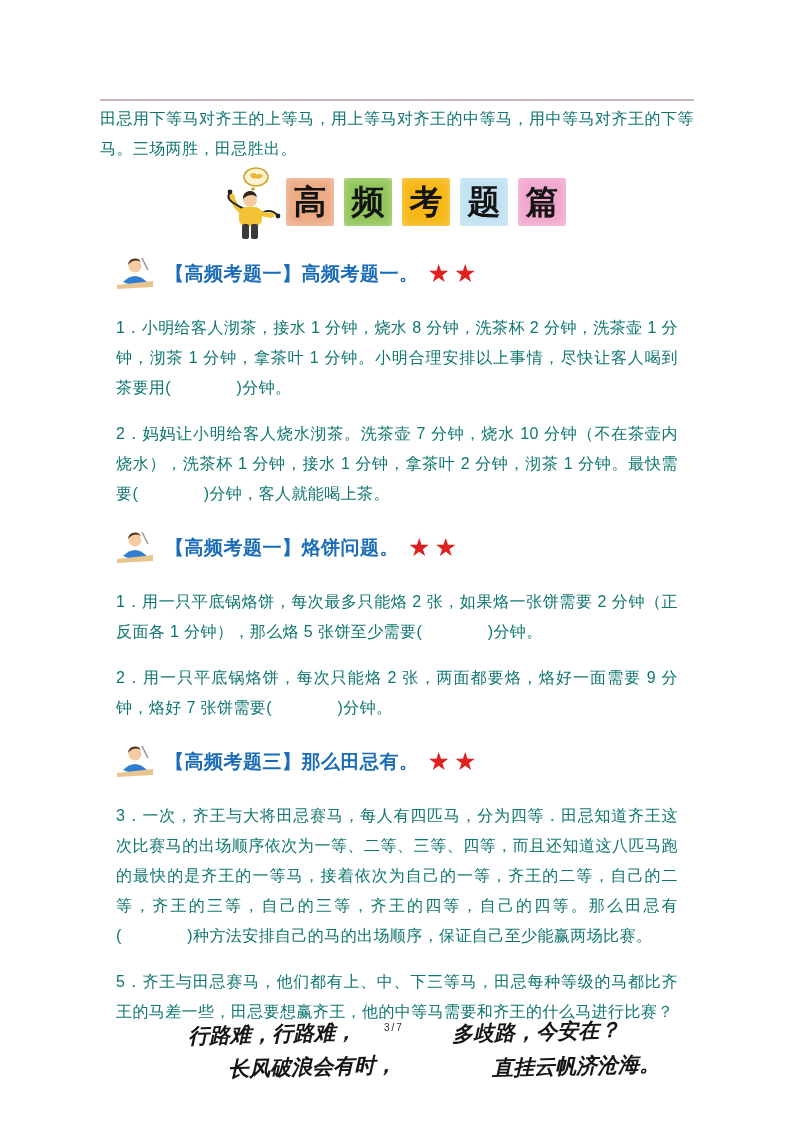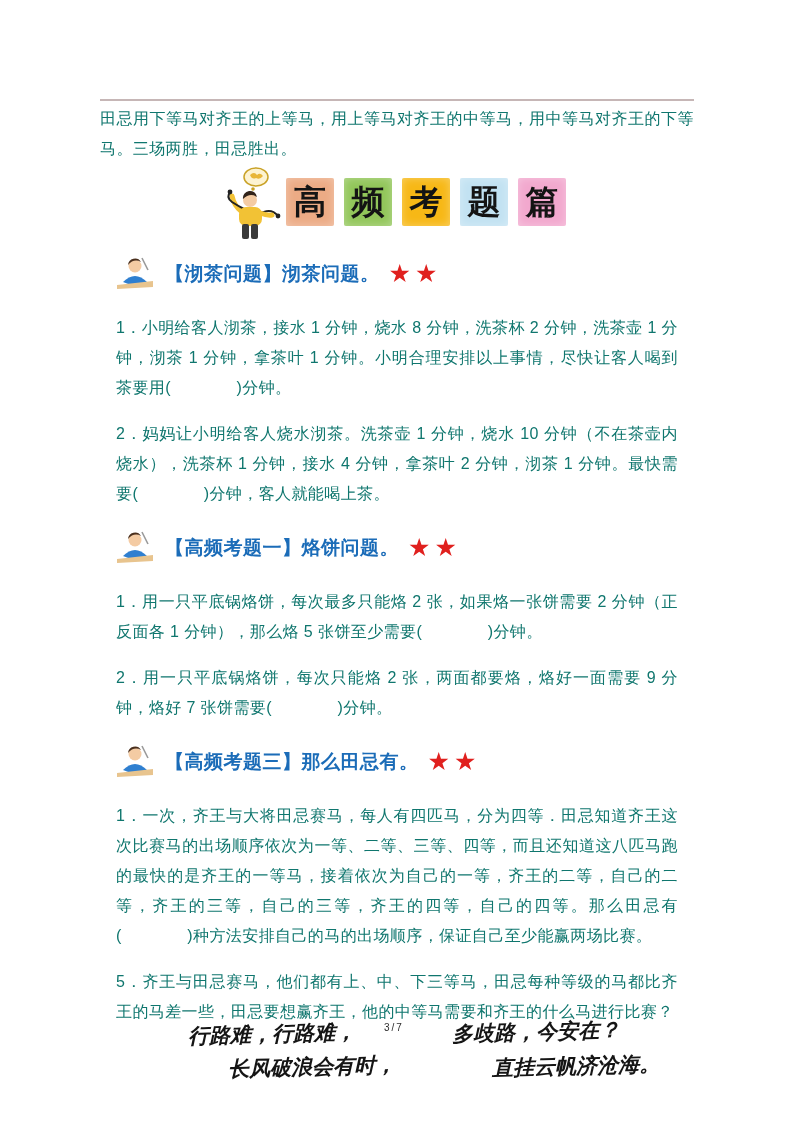--- a/index.html
+++ b/index.html
@@ -104,25 +104,25 @@
     </div>
 
     <div class="section-heading">
       <svg width="42" height="40" viewBox="0 0 42 40">
         <line x1="28" y1="4" x2="34" y2="16" stroke="#9a9a9a" stroke-width="1.6"></line>
         <circle cx="21" cy="12" r="6.5" fill="#f4cba3"></circle>
         <path d="M14 11 a7 7 0 0 1 13 -3 q-7 -4 -13 3" fill="#4a2f1d"></path>
         <path d="M9 28 q12 -12 24 0 q-12 6 -24 0" fill="#2f7fd0"></path>
         <path d="M3 31 L39 27 L39 33 L3 35 Z" fill="#e8c48e"></path>
       </svg>
-      <span class="heading-text">【沏茶问题】沏茶问题。</span>
+      <span class="heading-text">【高频考题一】高频考题一。</span>
       <span class="stars">★★</span>
     </div>
     <p class="body-text question">1．小明给客人沏茶，接水 1 分钟，烧水 8 分钟，洗茶杯 2 分钟，洗茶壶 1 分钟，沏茶 1 分钟，拿茶叶 1 分钟。小明合理安排以上事情，尽快让客人喝到茶要用(　　　　)分钟。</p>
-    <p class="body-text question">2．妈妈让小明给客人烧水沏茶。洗茶壶 1 分钟，烧水 10 分钟（不在茶壶内烧水），洗茶杯 1 分钟，接水 4 分钟，拿茶叶 2 分钟，沏茶 1 分钟。最快需要(　　　　)分钟，客人就能喝上茶。</p>
+    <p class="body-text question">2．妈妈让小明给客人烧水沏茶。洗茶壶 7 分钟，烧水 10 分钟（不在茶壶内烧水），洗茶杯 1 分钟，接水 1 分钟，拿茶叶 2 分钟，沏茶 1 分钟。最快需要(　　　　)分钟，客人就能喝上茶。</p>
 
     <div class="section-heading">
       <svg width="42" height="40" viewBox="0 0 42 40">
         <line x1="28" y1="4" x2="34" y2="16" stroke="#9a9a9a" stroke-width="1.6"></line>
         <circle cx="21" cy="12" r="6.5" fill="#f4cba3"></circle>
         <path d="M14 11 a7 7 0 0 1 13 -3 q-7 -4 -13 3" fill="#4a2f1d"></path>
         <path d="M9 28 q12 -12 24 0 q-12 6 -24 0" fill="#2f7fd0"></path>
         <path d="M3 31 L39 27 L39 33 L3 35 Z" fill="#e8c48e"></path>
       </svg>
       <span class="heading-text">【高频考题一】烙饼问题。</span>
@@ -135,21 +135,21 @@
       <svg width="42" height="40" viewBox="0 0 42 40">
         <line x1="28" y1="4" x2="34" y2="16" stroke="#9a9a9a" stroke-width="1.6"></line>
         <circle cx="21" cy="12" r="6.5" fill="#f4cba3"></circle>
         <path d="M14 11 a7 7 0 0 1 13 -3 q-7 -4 -13 3" fill="#4a2f1d"></path>
         <path d="M9 28 q12 -12 24 0 q-12 6 -24 0" fill="#2f7fd0"></path>
         <path d="M3 31 L39 27 L39 33 L3 35 Z" fill="#e8c48e"></path>
       </svg>
       <span class="heading-text">【高频考题三】那么田忌有。</span>
       <span class="stars">★★</span>
     </div>
-    <p class="body-text question">1．一次，齐王与大将田忌赛马，每人有四匹马，分为四等．田忌知道齐王这次比赛马的出场顺序依次为一等、二等、三等、四等，而且还知道这八匹马跑的最快的是齐王的一等马，接着依次为自己的一等，齐王的二等，自己的二等，齐王的三等，自己的三等，齐王的四等，自己的四等。那么田忌有(　　　　)种方法安排自己的马的出场顺序，保证自己至少能赢两场比赛。</p>
+    <p class="body-text question">3．一次，齐王与大将田忌赛马，每人有四匹马，分为四等．田忌知道齐王这次比赛马的出场顺序依次为一等、二等、三等、四等，而且还知道这八匹马跑的最快的是齐王的一等马，接着依次为自己的一等，齐王的二等，自己的二等，齐王的三等，自己的三等，齐王的四等，自己的四等。那么田忌有(　　　　)种方法安排自己的马的出场顺序，保证自己至少能赢两场比赛。</p>
     <p class="body-text question">5．齐王与田忌赛马，他们都有上、中、下三等马，田忌每种等级的马都比齐王的马差一些，田忌要想赢齐王，他的中等马需要和齐王的什么马进行比赛？</p>
 
   </div>
 
   <div class="footer-line" style="left:188px; top:1020px;">行路难，行路难，</div>
   <div class="footer-line" style="left:228px; top:1053px;">长风破浪会有时，</div>
   <div class="page-num">3/7</div>
   <div class="footer-line" style="left:452px; top:1018px;">多歧路，今安在？</div>
   <div class="footer-line" style="left:492px; top:1052px;">直挂云帆济沧海。</div>
 </div>

